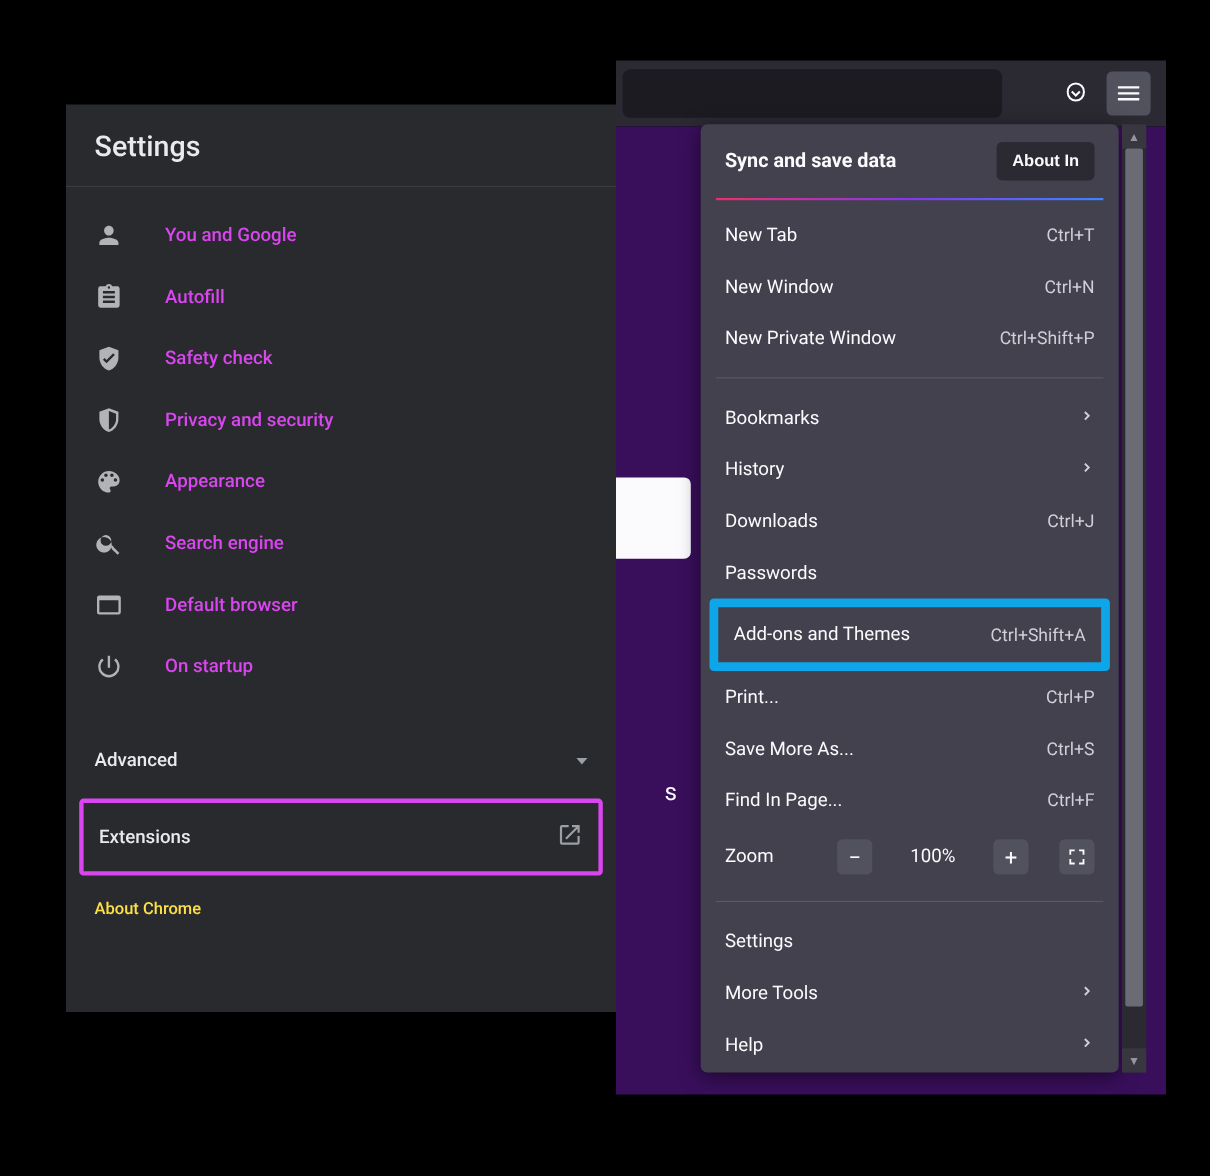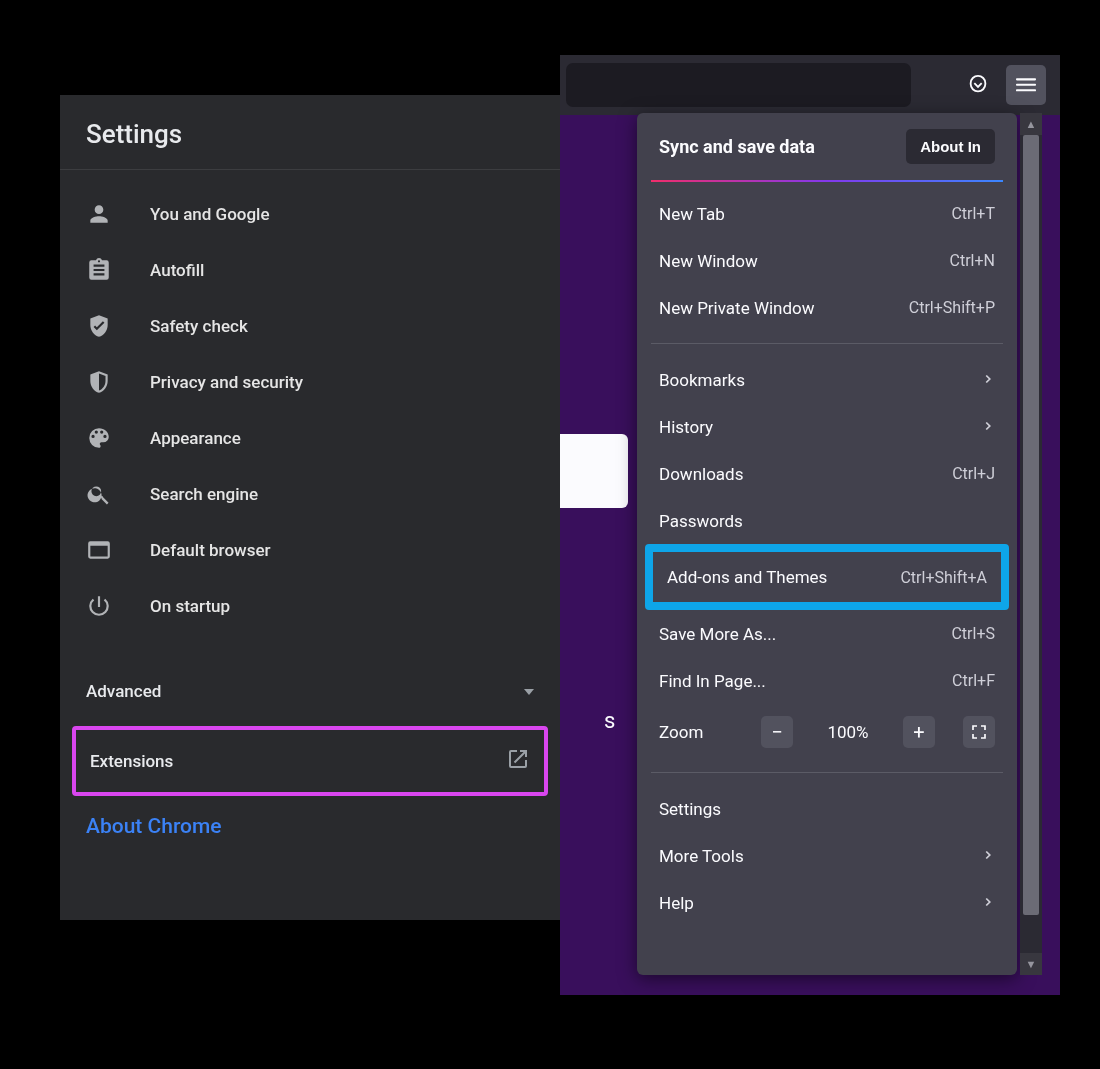--- a/index.html
+++ b/index.html
@@ -33,21 +33,21 @@
     padding: 16px 0 14px;
   }
   .chrome-row {
     display: flex;
     align-items: center;
     height: 56px;
     padding: 0 26px;
     cursor: pointer;
     font-size: 17px;
     font-weight: 500;
-    color: #e5e5e5;
+    color: #d946ef;
   }
   .chrome-row .icon-slot {
     width: 64px;
     display: flex;
     align-items: center;
     justify-content: flex-start;
     color: #B1B3B6;
   }
   .chrome-row .icon-slot svg { width: 26px; height: 26px; fill: #B1B3B6; }
 
@@ -81,23 +81,23 @@
     font-weight: 500;
     color: #E8EAED;
     cursor: pointer;
   }
   .ext-row .open-icon { color: #9AA0A6; }
   .about-row {
     display: flex;
     align-items: center;
     height: 60px;
     padding: 0 26px;
-    font-size: 21px;
+    font-size: 15px;
     font-weight: 500;
-    color: #3b82f6;
+    color: #fde047;
     cursor: pointer;
   }
 
   
   .fx-top {
     position: absolute;
     left: 560px;
     top: 55px;
     width: 500px;
     height: 60px;
@@ -434,20 +434,24 @@
     </div>
 
     <div class="highlight-box">
       <div class="fx-item">
         <span>Add-ons and Themes</span>
         <span class="shortcut">Ctrl+Shift+A</span>
       </div>
     </div>
 
     <div class="fx-item">
+      <span>Print...</span>
+      <span class="shortcut">Ctrl+P</span>
+    </div>
+    <div class="fx-item">
       <span>Save More As...</span>
       <span class="shortcut">Ctrl+S</span>
     </div>
     <div class="fx-item">
       <span>Find In Page...</span>
       <span class="shortcut">Ctrl+F</span>
     </div>
 
     <div class="zoom-row">
       <span class="zoom-label">Zoom</span>

